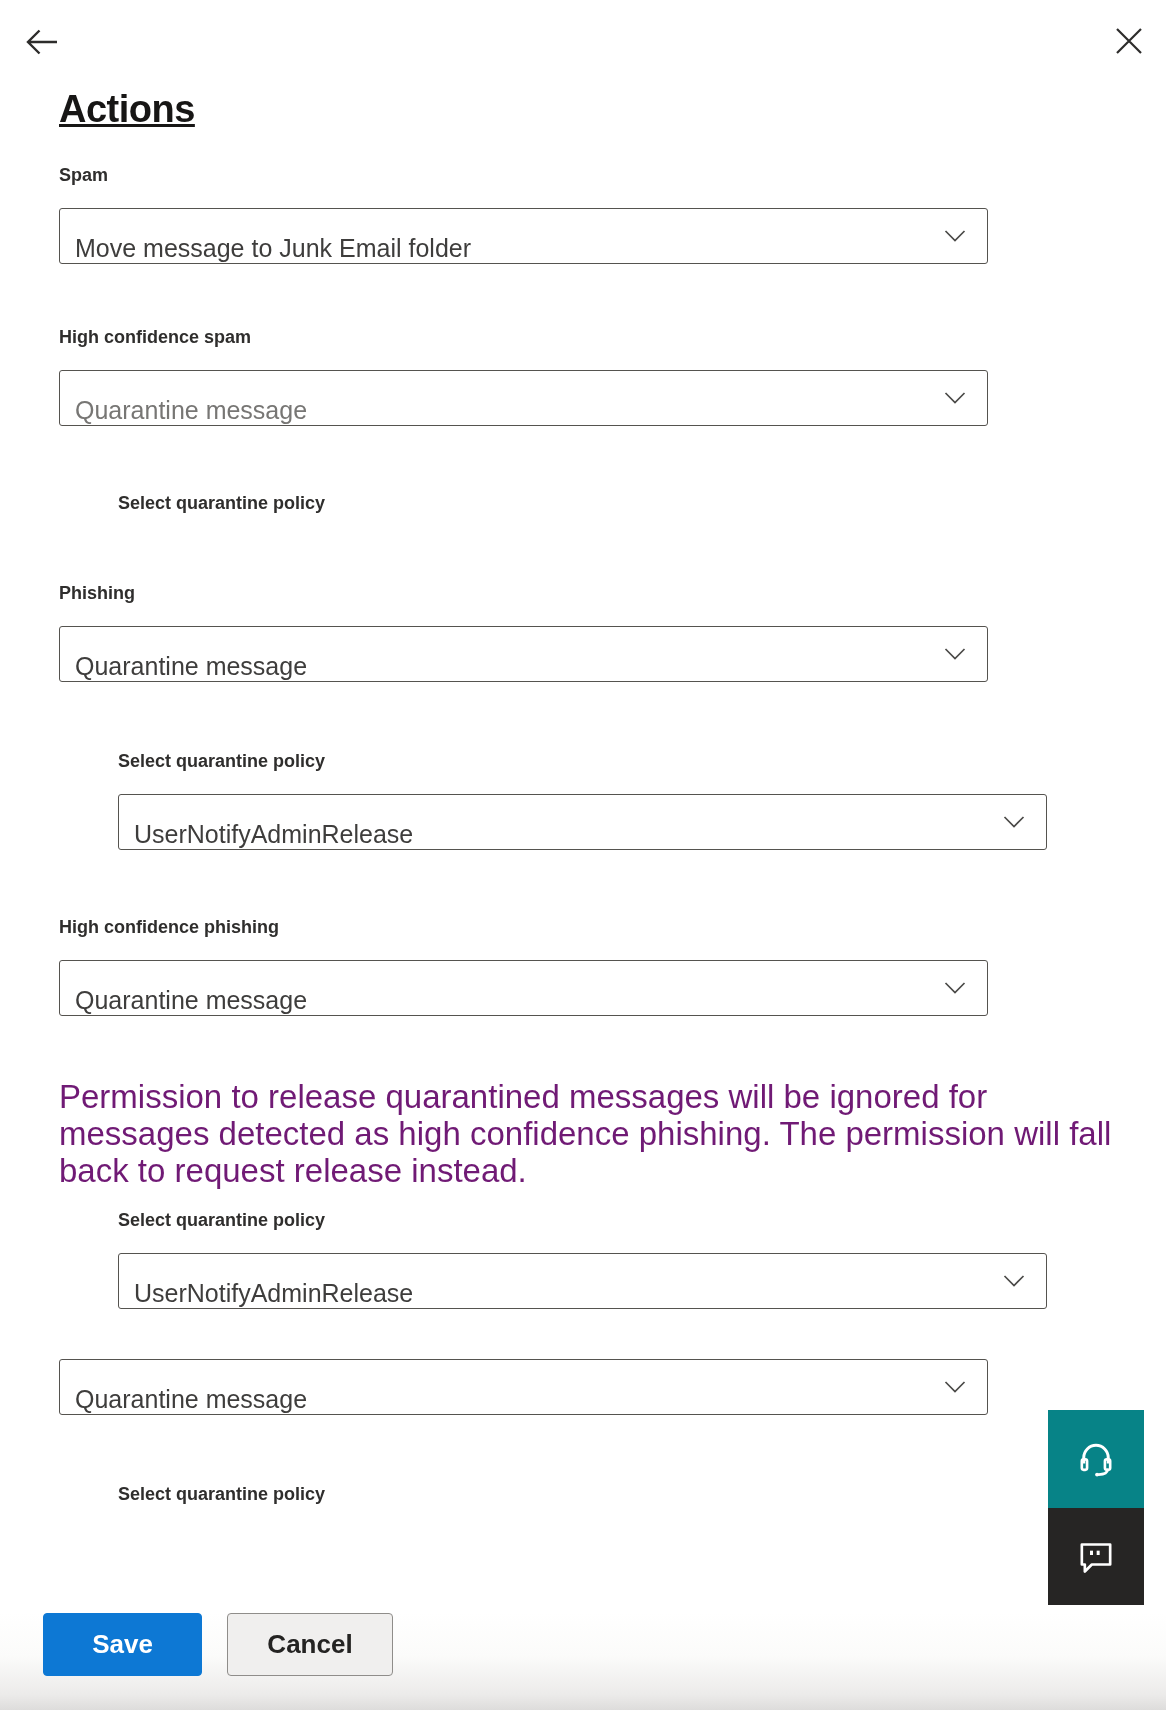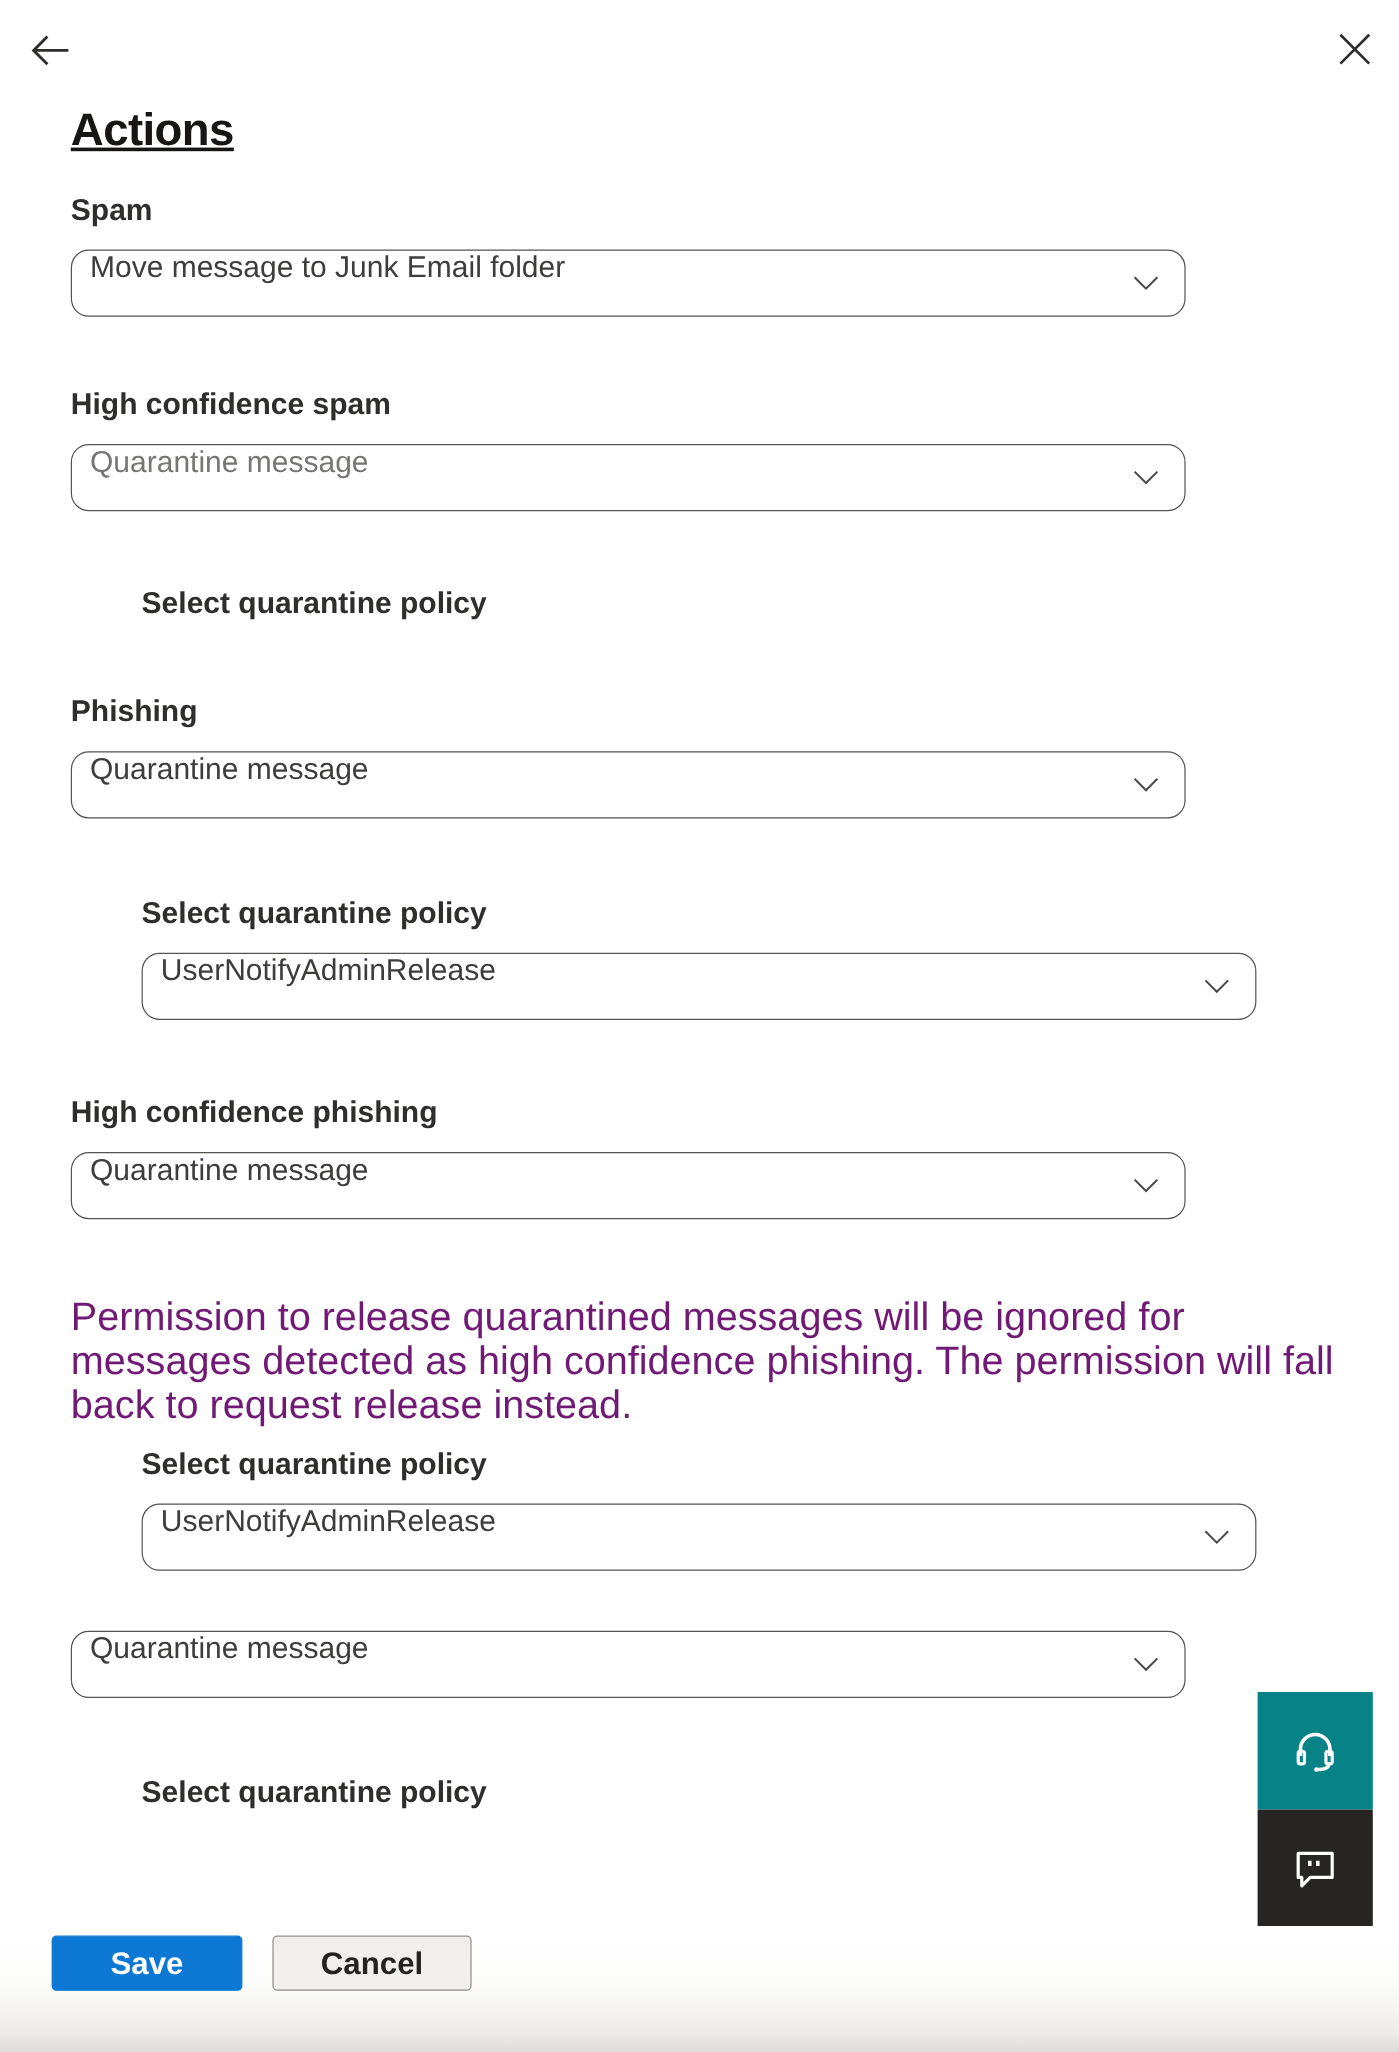--- a/index.html
+++ b/index.html
@@ -10,24 +10,24 @@
   .icon-btn { position:absolute; width:44px; height:44px; display:flex;
     align-items:center; justify-content:center; background:transparent; border:0; cursor:pointer; }
   .back-btn { left:20px; top:20px; }
   .close-btn { left:1107px; top:19px; }
 
   .content { position:absolute; left:0; top:0; width:1166px; padding:0 0 0 59px; }
 
   .page-title { margin-top:86px; font-size:38px; line-height:46px; font-weight:700;
     color:#171615; letter-spacing:-0.5px;text-decoration:underline; }
 
-  .field-label { font-size:25px; line-height:34px; font-weight:600; color:#2f2e2d;
+  .field-label { font-size:18px; line-height:34px; font-weight:600; color:#2f2e2d;
     margin-bottom:16px; }
   .dropdown { position:relative; width:929px; height:56px; border:1.5px solid #55534f;
-    border-radius:15px; background:#fff; display:flex; align-items:flex-start; cursor:pointer; }
+    border-radius:3px; background:#fff; display:flex; align-items:flex-end; cursor:pointer; }
   .dd-value { padding-left:15px; font-size:25px; color:#3e3d3c; white-space:nowrap; }
   .muted .dd-value { color:#777674; }
   .chev { position:absolute; right:21px; top:50%; transform:translateY(-50%); }
 
   .indent { margin-left:59px; }
 
   .note { margin-top:62px; width:1080px; font-size:33px; line-height:37px; color:#701a75; }
 
   .mt-f0 { margin-top:26px; }
   .mt-f1 { margin-top:56px; }
@@ -35,21 +35,21 @@
   .mt-f3 { margin-top:56px; }
   .mt-f4 { margin-top:62px; }
   .mt-f5 { margin-top:60px; }
   .mt-f6 { margin-top:14px; }
   .mt-f7 { margin-top:50px; }
   .mt-f8 { margin-top:62px; }
 
   .footer { position:absolute; left:0; bottom:0; width:1166px; height:128px; z-index:5;
     background:linear-gradient(180deg, rgba(255,255,255,0) 0%, #ffffff 24%, #fbfbfa 58%,
       #ecebea 88%, #dddcdb 100%); }
-  .btn { position:absolute; top:31px; height:46px; border-radius:4px; font-size:26px;
+  .btn { position:absolute; top:31px; height:63px; border-radius:4px; font-size:26px;
     font-weight:600; cursor:pointer; font-family:"Liberation Sans", sans-serif; }
   .btn-save { left:43px; width:159px; background:#0d78d4; border:1px solid #0d78d4; color:#ffffff; }
   .btn-cancel { left:227px; width:166px; background:#f0efee; border:1.5px solid #8f8d8a; color:#242322;text-align:center; }
 
   .float-btn { position:absolute; left:1048px; width:96px; border:0; cursor:pointer;
     display:flex; align-items:center; justify-content:center; z-index:6; }
   .help-btn { top:1410px; height:98px; background:#078387; }
   .feedback-btn { top:1508px; height:97px; background:#262524; }
 
   svg { display:block; }

